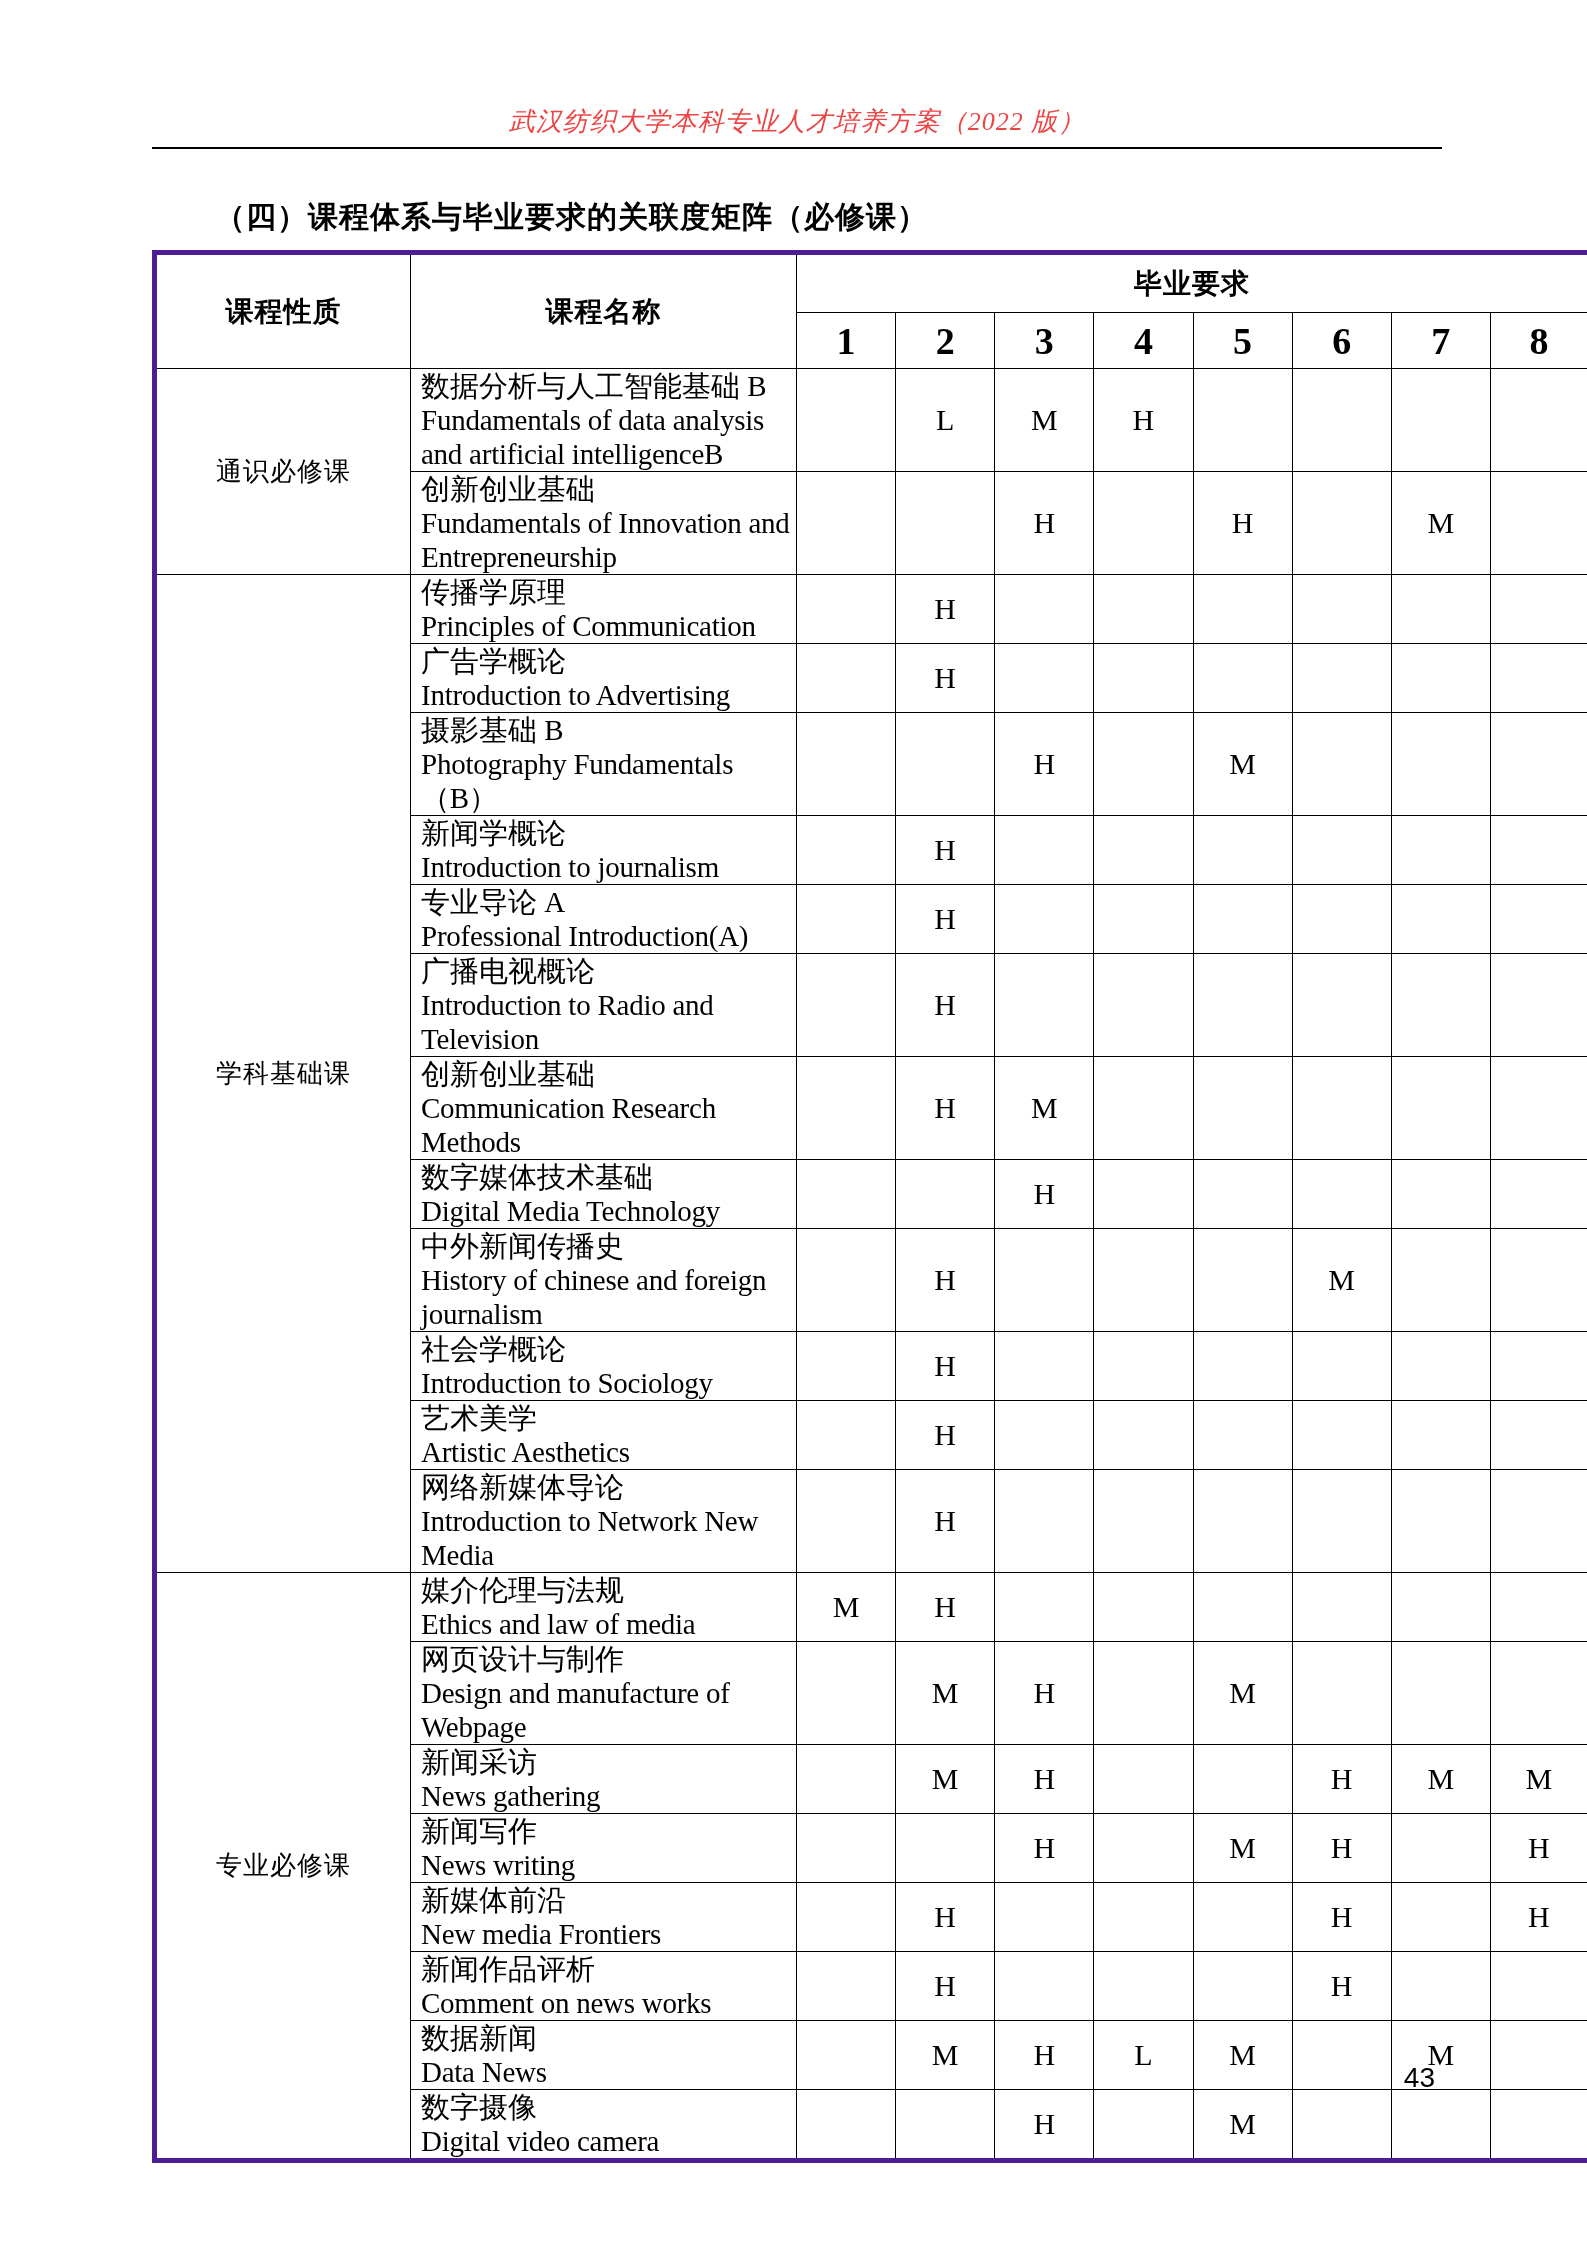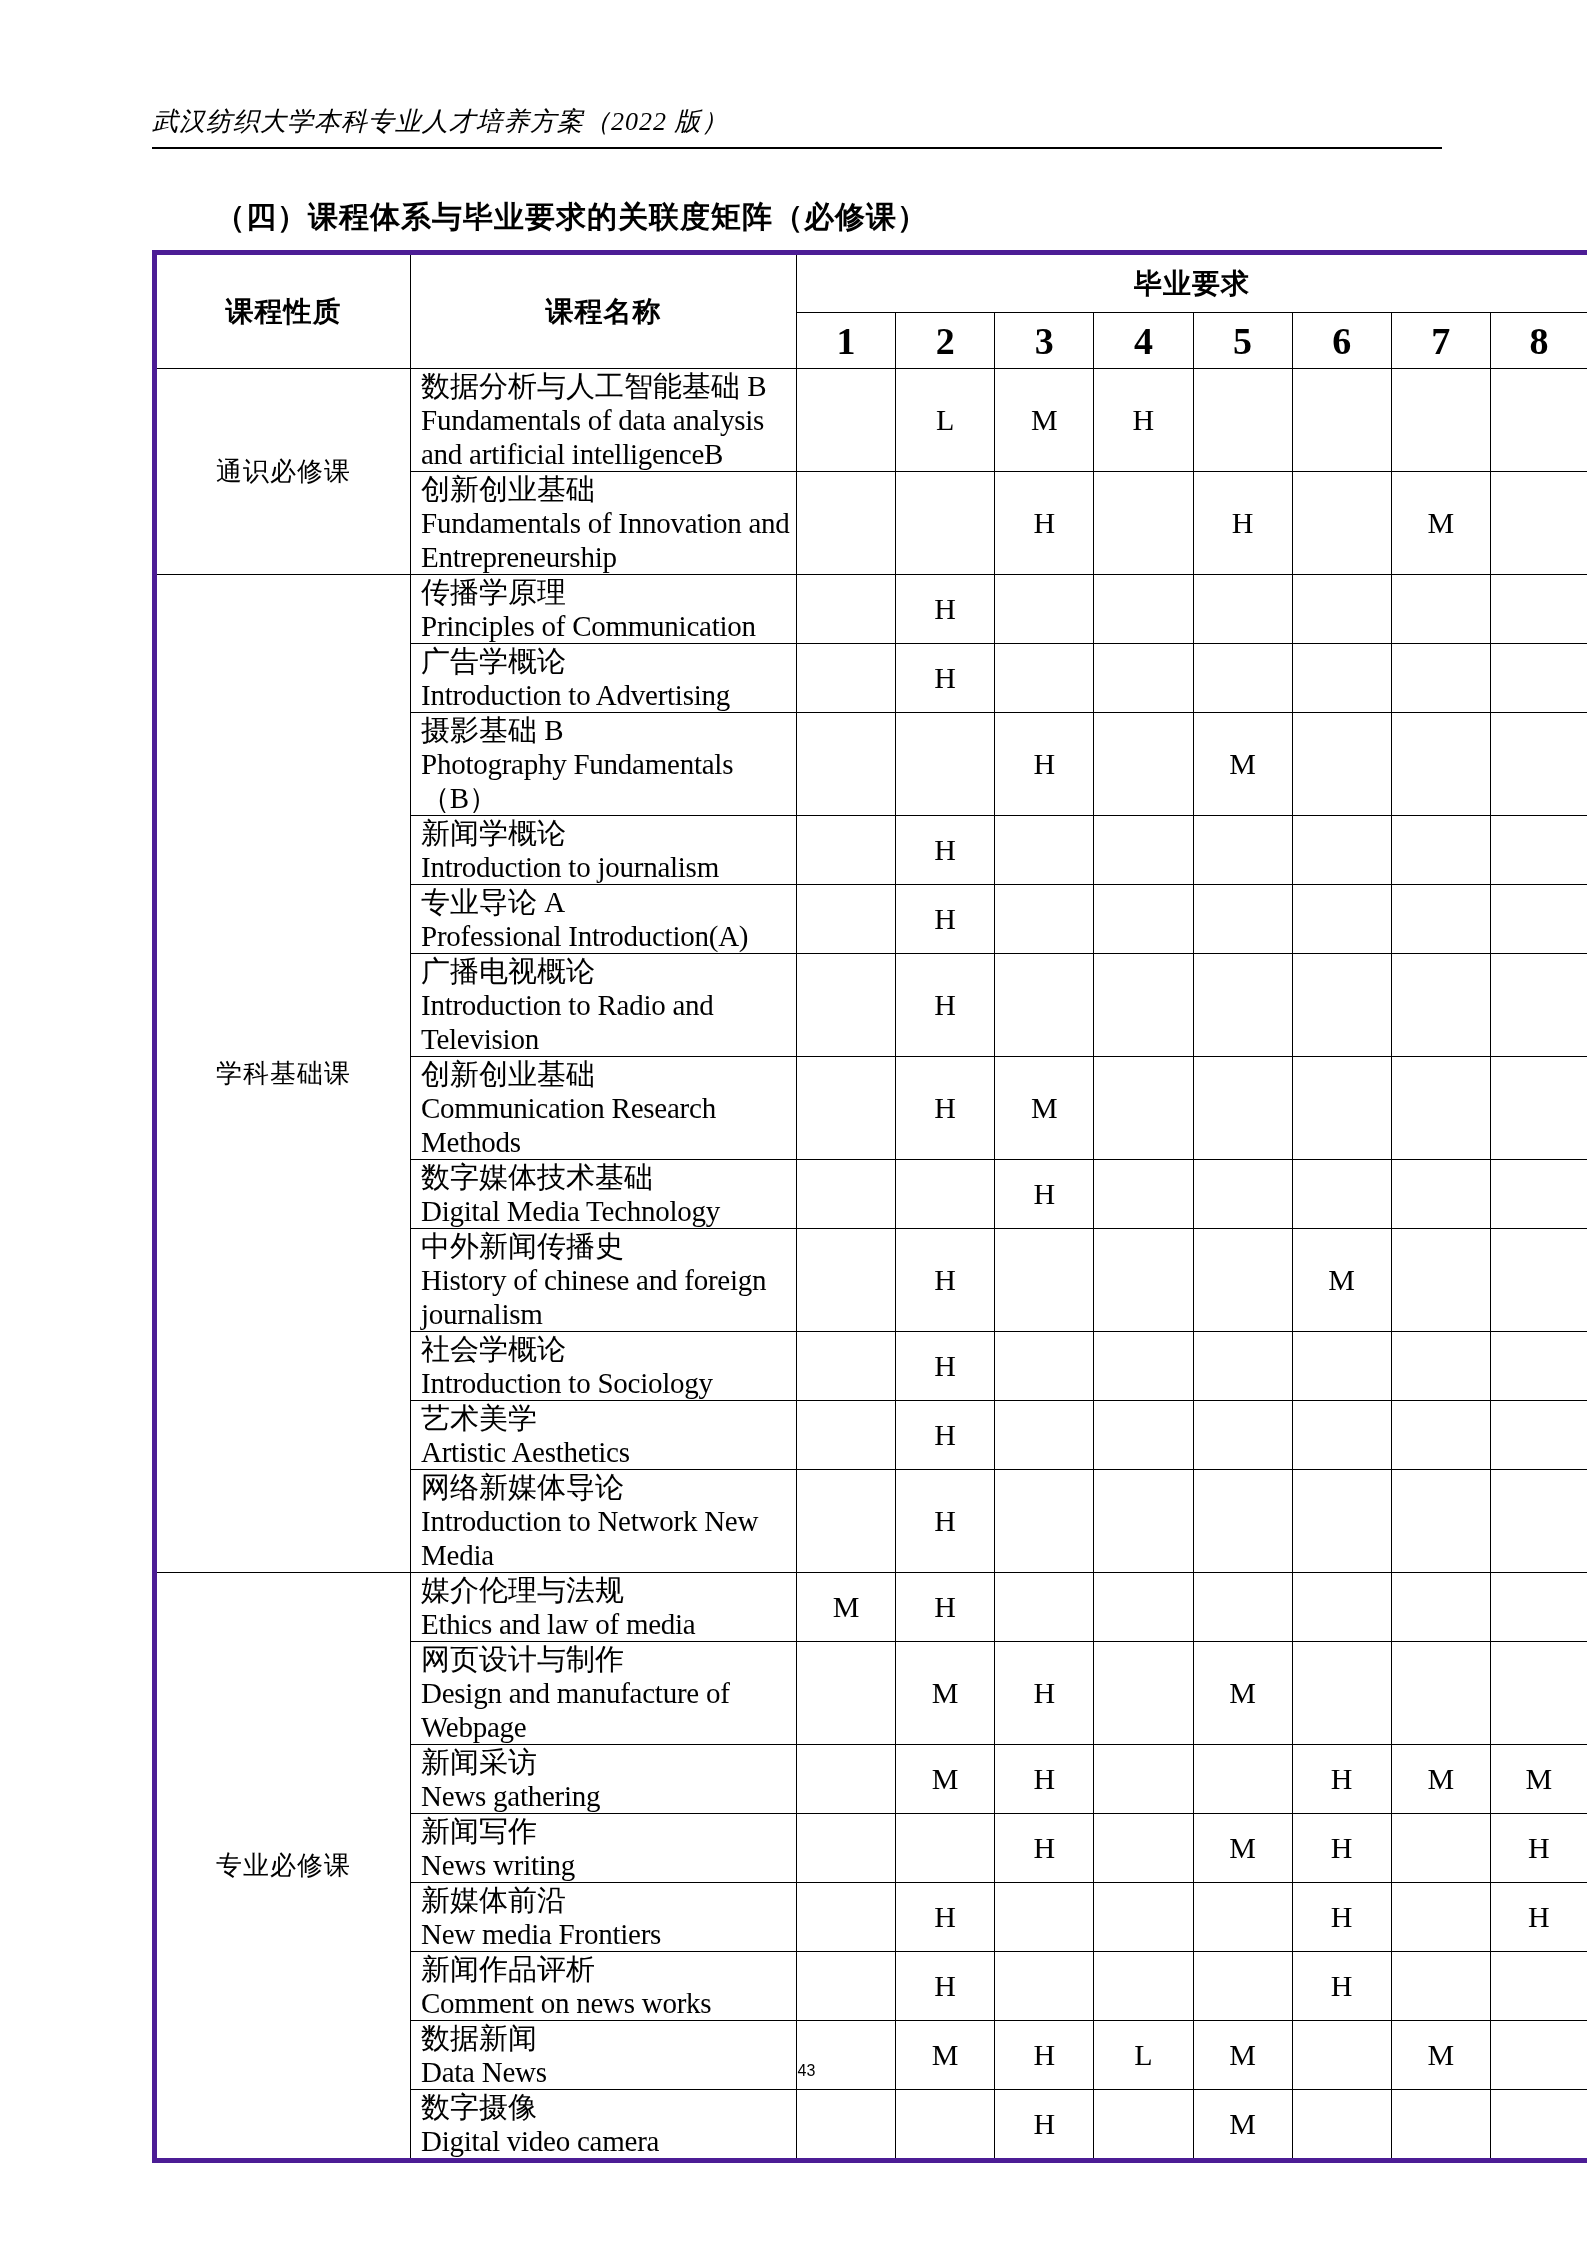--- a/index.html
+++ b/index.html
@@ -11,25 +11,25 @@
     font-family: "Liberation Serif", "DejaVu Serif", serif;
     color: #000000;
     overflow: hidden;
   }
 
   .doc-header {
     position: absolute;
     top: 104px;
     left: 152px;
     width: 1290px;
-    text-align: left;
+    text-align: center;
     font-size: 26px;
     font-style: italic;
     letter-spacing: 1px;
-    color: #000000;
+    color: #ef4444;
   }
 
   .header-rule {
     position: absolute;
     top: 147px;
     left: 152px;
     width: 1290px;
     height: 2px;
     background: #000000;
   }
@@ -94,24 +94,24 @@
   td.mark-cell {
     font-size: 30px;
     text-align: center;
     vertical-align: middle;
     height: 68px;
   }
 
   .page-number {
     position: absolute;
     top: 2062px;
-    left: 164px;
+    left: 150px;
     width: 1285px;
-    text-align: center;
-    font-size: 16px;
+    text-align: right;
+    font-size: 28px;
     font-family: "Liberation Sans", "DejaVu Sans", sans-serif;
   }
 </style>
 </head>
 <body>
 
 <div class="doc-header">武汉纺织大学本科专业人才培养方案（2022 版）</div>
 <div class="header-rule"></div>
 <div class="page-title">（四）课程体系与毕业要求的关联度矩阵（必修课）</div>
 

